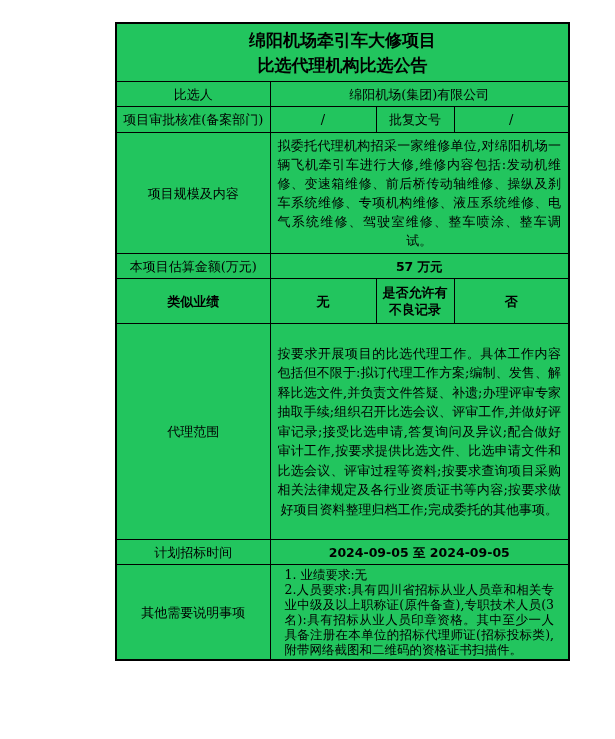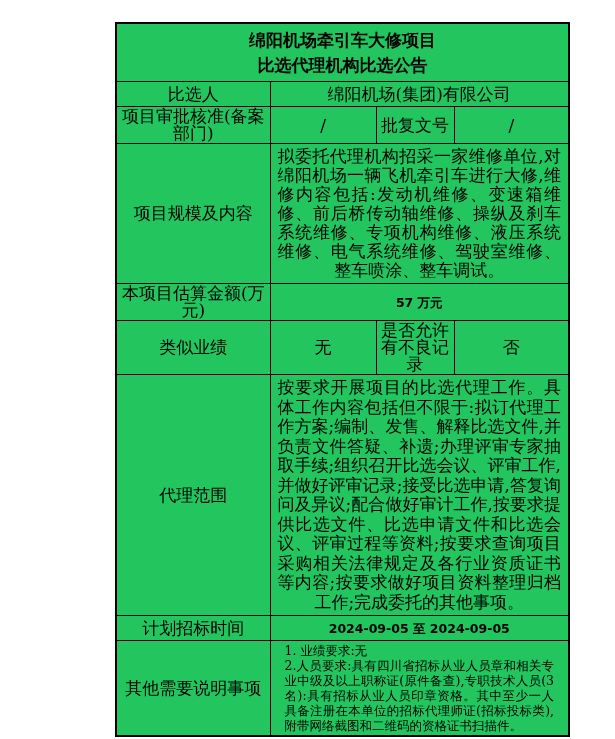--- a/index.html
+++ b/index.html
@@ -24,39 +24,39 @@
     top: 22px;
     width: 453px;
     border-collapse: collapse;
     table-layout: fixed;
     border: 2px solid #000;
     background: #22c55e;
     margin-left: 32px;
   }
   td {
     border: 1px solid #000;
-    font-size: 17px;
+    font-size: 13px;
     line-height: 17px;
     text-align: center;
     vertical-align: middle;
     padding: 1px 4px;
     overflow: hidden;
     word-break: break-all;
   }
   .title-cell {
     height: 53px;
     font-size: 17px;
     font-weight: bold;
     line-height: 25px;
     padding: 2px 0;
   }
   .r-std  { height: 25px; }
   .r-std2 { height: 26px; padding-left: 8px; }
   .r-scope { height: 113px; }
-  .r-perf  { height: 45px; }
+  .r-perf  { height: 45px; font-weight: bold; }
   .r-agency { height: 216px; }
   .r-notes  { height: 86px; }
   .longtext {
     text-align: justify;
     text-align-last: center;
     line-height: 19px;
     padding: 3px 7px;
   }
   .agencytext { line-height: 19.5px; }
   .notes-cell {

